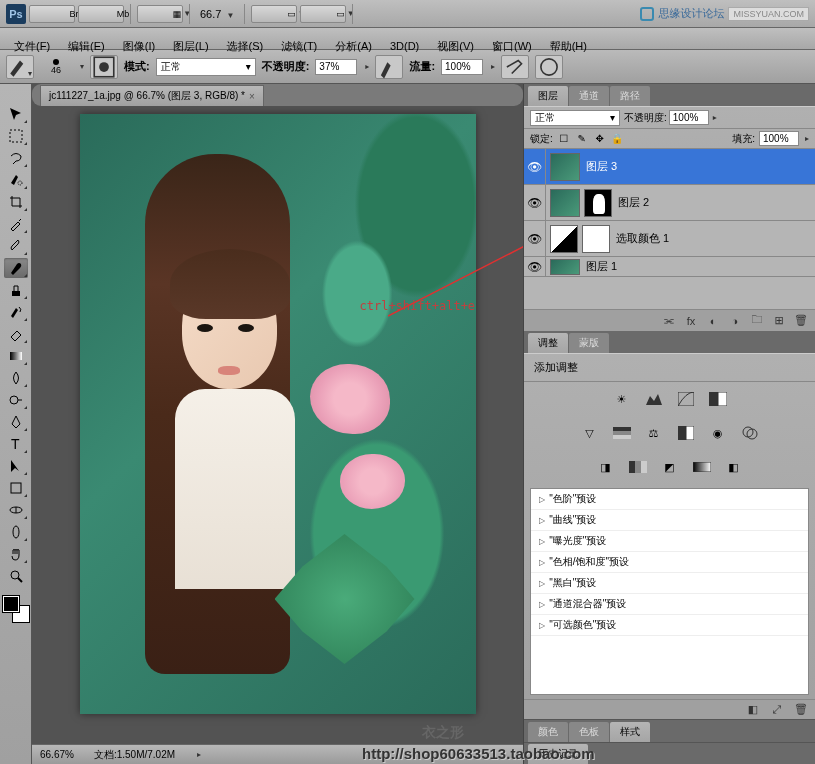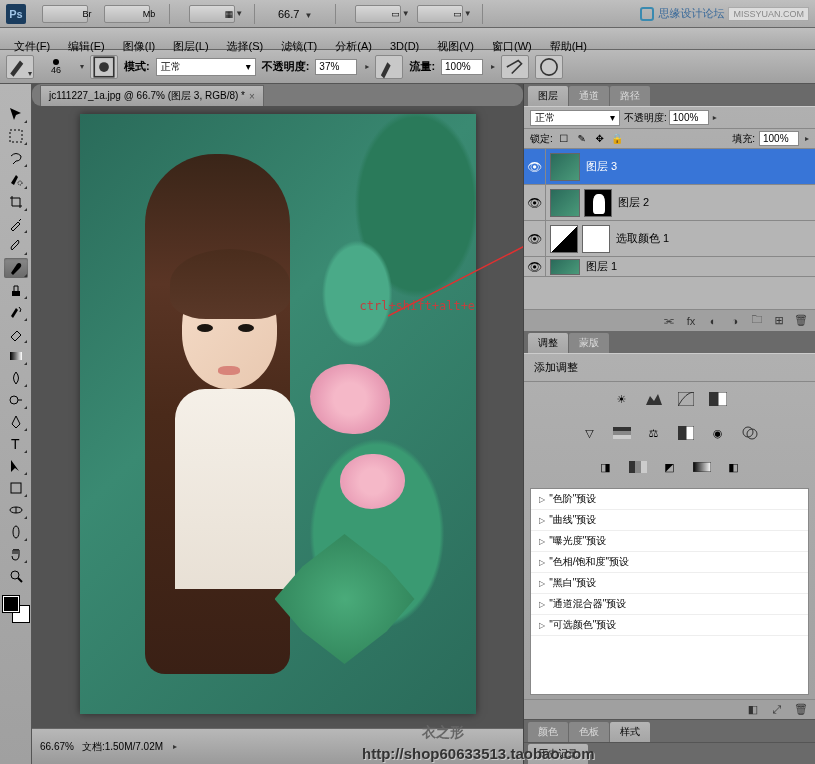--- a/index.html
+++ b/index.html
@@ -1,17 +1,17 @@
 <!DOCTYPE html>
 <html><head>
 <meta charset="utf-8">
 <style>
 * { box-sizing: border-box; margin: 0; padding: 0; font-family: "Microsoft YaHei", sans-serif; }
 body { width: 815px; height: 764px; background: #535353; overflow: hidden; font-size: 11px; color: #000; }
-.topbar { height: 28px; background: linear-gradient(#bfbfbf,#a8a8a8); display: flex; align-items: center; padding: 0 6px; gap: 16px; border-bottom: 1px solid #666; }
+.topbar { height: 28px; background: linear-gradient(#bfbfbf,#a8a8a8); display: flex; align-items: center; padding: 0 6px; gap: 3px; border-bottom: 1px solid #666; }
 .ps-icon { width: 20px; height: 20px; background: #1a3c5e; color: #9fc4e6; display: flex; align-items: center; justify-content: center; font-weight: bold; font-size: 11px; border-radius: 2px; }
 .top-btn { width: 22px; height: 18px; background: linear-gradient(#d8d8d8,#b8b8b8); border: 1px solid #888; border-radius: 2px; display: flex; align-items: center; justify-content: center; font-size: 9px; padding-left: 44px; }
 .sep { width: 1px; height: 20px; background: #888; margin: 0 3px; }
 .zoom-display { font-size: 11px; padding: 0 4px; }
 .drop-arrow { font-size: 8px; color: #333; margin-left: 2px; }
 .workspace-tabs { display: flex; margin-left: 8px; }
 .workspace-tab { padding: 4px 10px; font-size: 11px; background: #a5a5a5; border: 1px solid #777; }
 .workspace-tab.active { background: linear-gradient(#5a5a5a,#3a3a3a); color: #fff; border-color: #333; }
 .top-right { margin-left: auto; display: flex; align-items: center; gap: 4px; color: #3a6a9a; font-size: 11px; }
 .cs-icon { width: 14px; height: 14px; border: 2px solid #3a8ab0; border-radius: 3px; }
@@ -47,21 +47,21 @@
 .bangs { position: absolute; top: 95px; left: 70px; width: 120px; height: 70px; background: linear-gradient(180deg,#4a2d1d,#5a3828); border-radius: 50% 50% 30% 30%; }
 .eye-l { position: absolute; top: 170px; left: 97px; width: 16px; height: 8px; background: #1a1510; border-radius: 50%; }
 .eye-r { position: absolute; top: 170px; left: 138px; width: 16px; height: 8px; background: #1a1510; border-radius: 50%; }
 .lips { position: absolute; top: 212px; left: 118px; width: 22px; height: 9px; background: #d8847a; border-radius: 40%; }
 .body-shirt { position: absolute; top: 235px; left: 75px; width: 120px; height: 200px; background: linear-gradient(#f5f0e8, #e8e0d5); border-radius: 30px 30px 0 0; }
 .flower1 { position: absolute; top: 250px; left: 230px; width: 80px; height: 70px; background: radial-gradient(circle, #f5b8c8 30%, #eaa0b8 60%, #d888a0 100%); border-radius: 48% 52% 45% 55%; }
 .flower2 { position: absolute; top: 340px; left: 260px; width: 65px; height: 55px; background: radial-gradient(circle, #f5b8c8 30%, #eaa0b8 70%); border-radius: 50% 48% 52% 50%; }
 .big-leaf { position: absolute; top: 420px; left: 195px; width: 140px; height: 130px; background: radial-gradient(#4aab7a, #2a7a52); clip-path: polygon(50% 0%, 80% 25%, 100% 50%, 80% 75%, 50% 100%, 20% 75%, 0% 50%, 20% 25%); }
 .annotation1 { position: absolute; top: 185px; left: 280px; color: #c04040; font-size: 12px; font-family: monospace; }
 .arrow-svg { position: absolute; top: 100px; left: 356px; pointer-events: none; }
-.statusbar-bottom { height: 36px; background: linear-gradient(#b8b8b8,#9a9a9a); display: flex; align-items: center; padding: 0 8px; gap: 8px; font-size: 10px; border-top: 1px solid #666; }
+.statusbar-bottom { height: 20px; background: linear-gradient(#b8b8b8,#9a9a9a); display: flex; align-items: center; padding: 0 8px; gap: 20px; font-size: 10px; border-top: 1px solid #666; }
 .panels { width: 292px; background: #7a7a7a; display: flex; flex-direction: column; border-left: 1px solid #444; }
 .panel-tabs { height: 22px; background: #6a6a6a; display: flex; align-items: flex-end; padding-left: 4px; gap: 1px; }
 .panel-tab { padding: 3px 10px; font-size: 10px; background: #888; color: #ddd; border-radius: 2px 2px 0 0; }
 .panel-tab.active { background: linear-gradient(#b5b5b5,#a5a5a5); color: #000; }
 .panel-body { background: linear-gradient(#b0b0b0,#a0a0a0); border-top: 1px solid #ccc; }
 .layers-panel { height: 225px; display: flex; flex-direction: column; }
 .layer-opts { height: 22px; display: flex; align-items: center; padding: 0 6px; gap: 4px; border-bottom: 1px solid #888; }
 .layer-blend { width: 90px; height: 16px; background: #fff; border: 1px solid #888; font-size: 10px; display: flex; align-items: center; justify-content: space-between; padding: 0 4px; }
 .opacity-ctl { display: flex; align-items: center; gap: 2px; font-size: 10px; }
 .opacity-input { width: 40px; height: 15px; background: #fff; border: 1px solid #888; font-size: 10px; display: flex; align-items: center; padding: 0 3px; }

